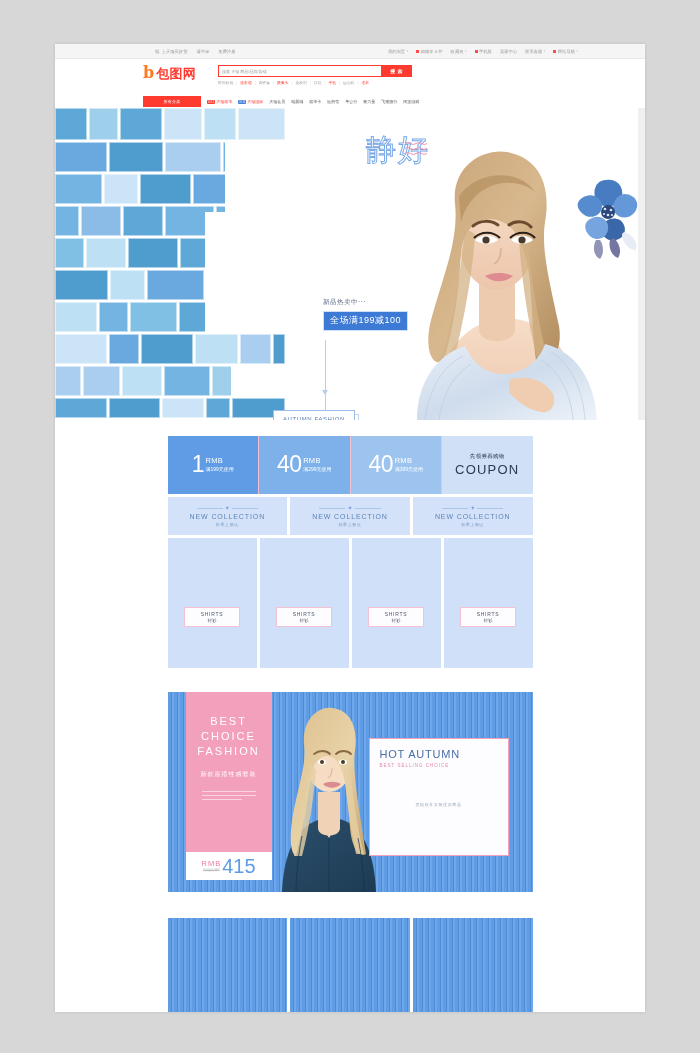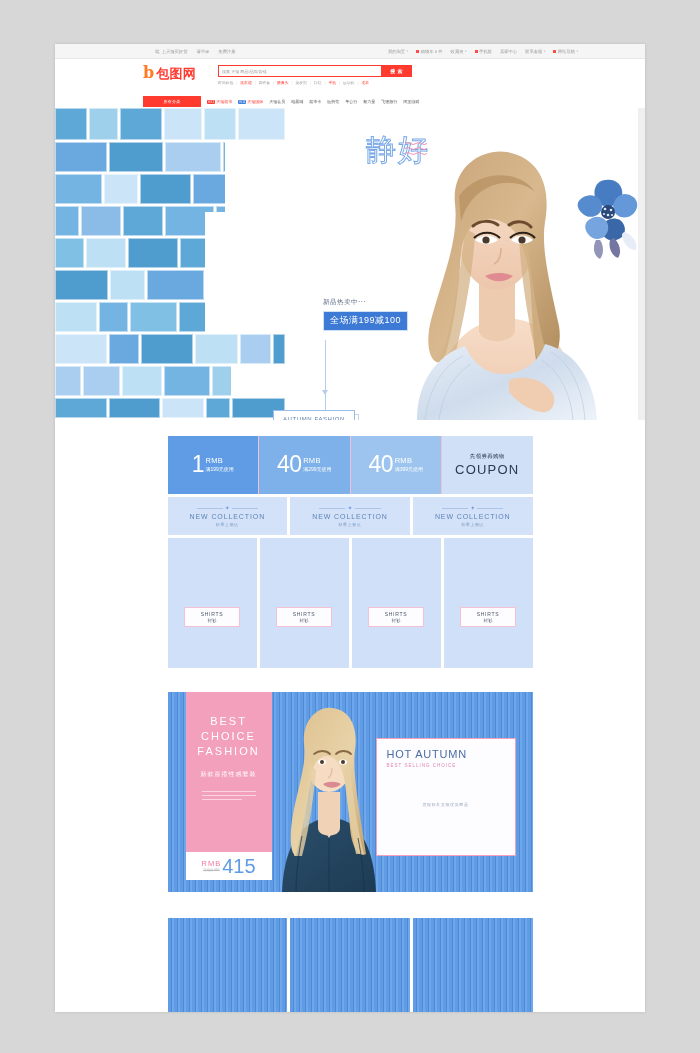--- a/index.html
+++ b/index.html
@@ -252,21 +252,21 @@
   }
   .pb-left { text-align: center; margin-right: 1px; }
   .pb-rmb { font-size: 7.5px; color: #f07aa3; letter-spacing: 1px; line-height: 1; }
   .pb-old { font-size: 3.5px; color: #b9b9b9; text-decoration: line-through; margin-top: 1px; }
   .pb-num { font-size: 20px; color: #5f9ce5; font-weight: 300; line-height: .9; }
   .model2 {
     position: absolute; left: 104px; bottom: 0;
     width: 112px; height: 196px;
   }
   .whitecard {
-    position: absolute; right: 17px; top: 46px;
+    position: absolute; right: 24px; top: 46px;
     width: 140px; height: 118px;
     background: #fdfdff; border: 1.5px solid #f3a0bd;
     padding: 9px 10px;
   }
   .wc-title { font-size: 11px; color: #4a6da8; letter-spacing: .8px; font-weight: 300; }
   .wc-sub { font-size: 4.5px; color: #e287ab; letter-spacing: 1px; margin-top: 3px; }
   .wc-cn { font-size: 4px; color: #9aa7bd; letter-spacing: .6px; margin-top: 34px; text-align: center; }
 
   
   .bottom { display: flex; gap: 3px; margin-top: 26px; height: 96px; }

